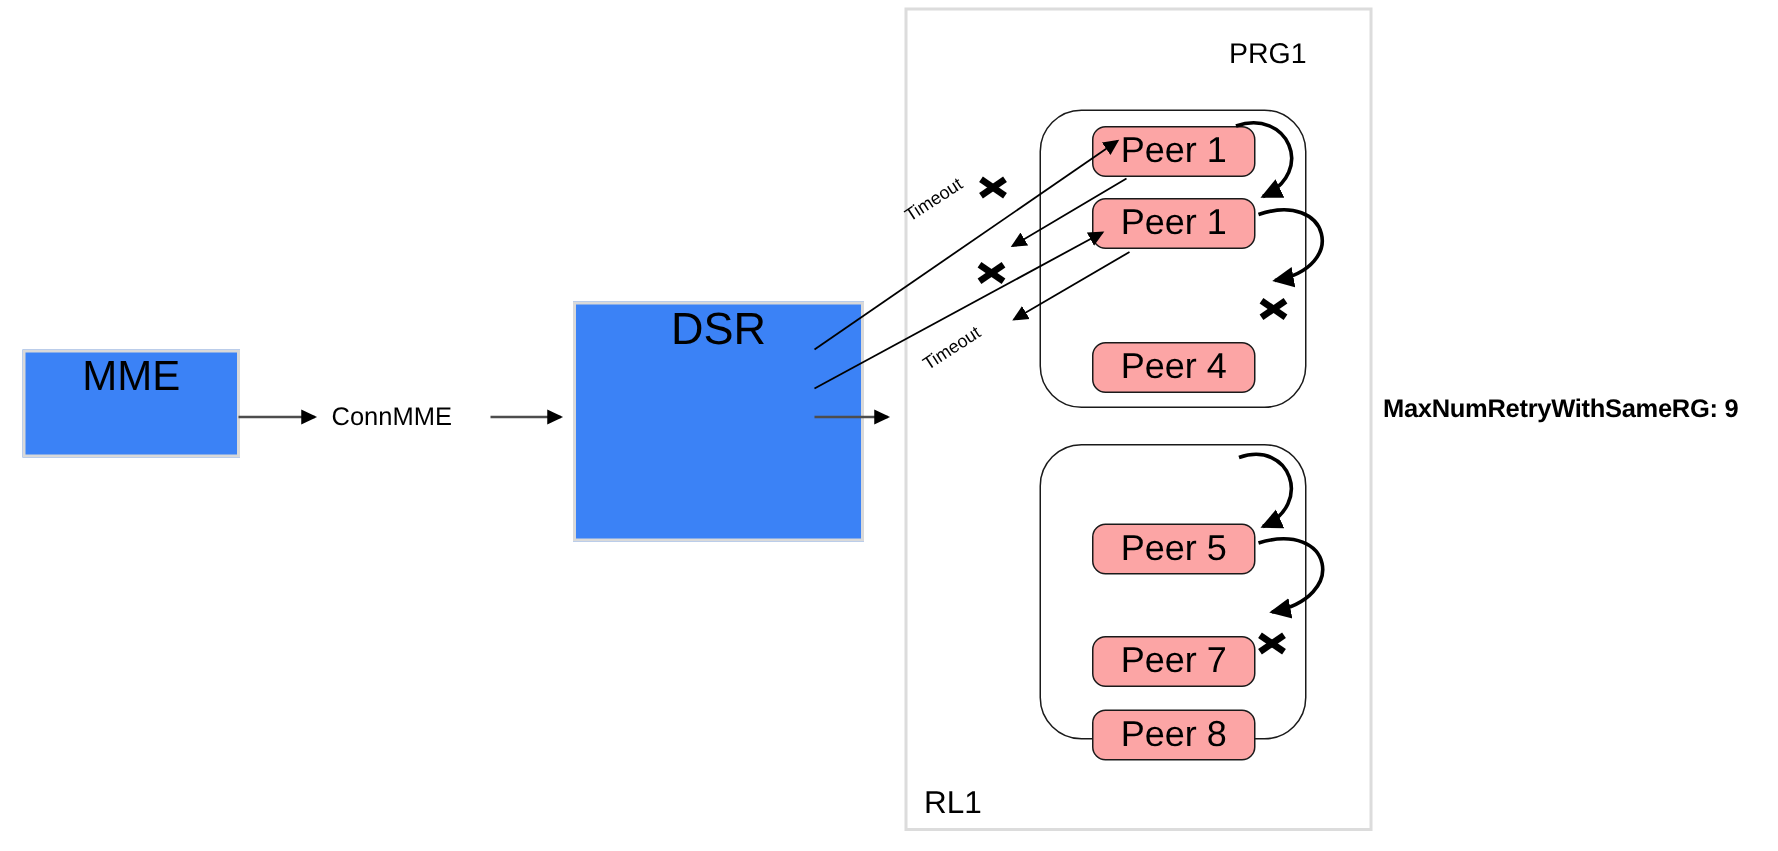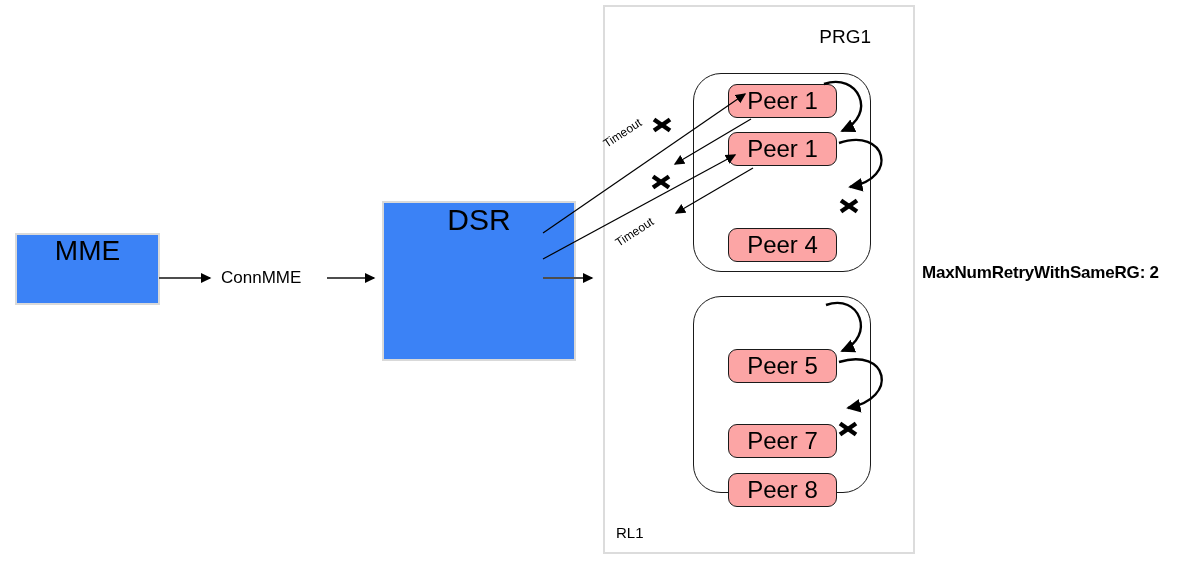--- a/index.html
+++ b/index.html
@@ -31,21 +31,21 @@
     font-size:24px;box-sizing:border-box;
   }
   .p1{top:84px;} .p2{top:132px;} .p3{top:181px;} .p4{top:228px;}
   .p5{top:305px;margin-top:44px;} .p6{top:352px;} .p7{top:424px;} .p8{top:449px;margin-top:24px;}
   .group-label{
     position:absolute;left:693px;width:178px;text-align:center;
     font-size:19px;
   }
   .prg1-label{top:26px;text-align:right;}
   .prg2-label{top:516px;}
-  .rl-label{position:absolute;left:616px;top:524px;font-size:15px;}
+  .rl-label{position:absolute;left:616px;top:524px;font-size:21px;}
   .conn-label{position:absolute;left:221px;top:268px;font-size:17px;}
   .annotation{
     position:absolute;left:922px;top:263px;font-size:17px;font-weight:700;
     letter-spacing:-0.2px;
   }
   .timeout-label{
     position:absolute;font-size:12px;color:#000;white-space:nowrap;
     transform:rotate(-33deg);
   }
   .timeout-1{left:601px;top:126px;}
@@ -88,21 +88,21 @@
   <div class="peer-box p7">
       <span>Peer 7</span>
     </div>
   <div class="peer-box p8">
       <span>Peer 8</span>
     </div>
 
   <div class="conn-label">ConnMME</div>
   <div class="timeout-label timeout-1">Timeout</div>
   <div class="timeout-label timeout-2">Timeout</div>
-  <div class="annotation">MaxNumRetryWithSameRG: 2</div>
+  <div class="annotation">MaxNumRetryWithSameRG: 9</div>
 
   <svg class="overlay" width="1185" height="567" viewBox="0 0 1185 567">
     <defs>
       <marker id="arrowSmall" markerUnits="userSpaceOnUse" markerWidth="11" markerHeight="11" viewBox="0 0 12 12" refX="10" refY="6" orient="auto">
         <path d="M0,0.5 L11.5,6 L0,11.5 z" fill="#000"></path>
       </marker>
       <marker id="arrowBig" markerUnits="userSpaceOnUse" markerWidth="15" markerHeight="15" viewBox="0 0 12 12" refX="10" refY="6" orient="auto">
         <path d="M0,0.5 L11.5,6 L0,11.5 z" fill="#000"></path>
       </marker>
     </defs>

